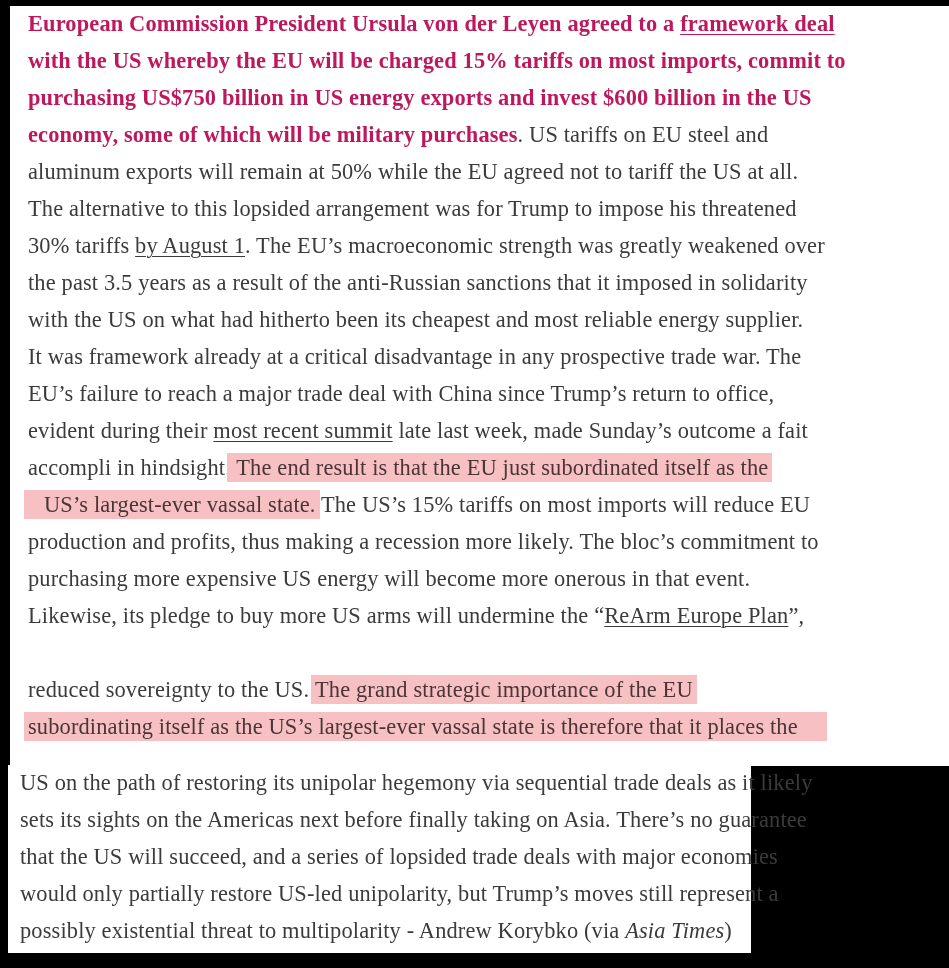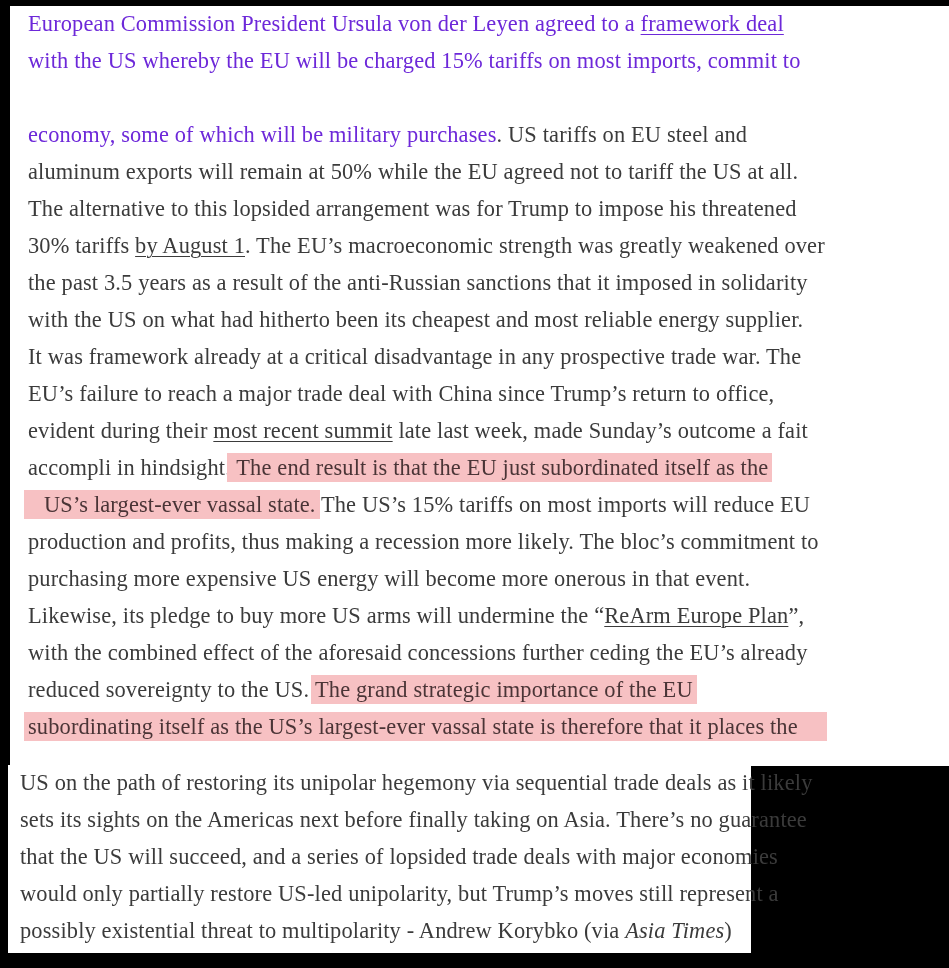--- a/index.html
+++ b/index.html
@@ -7,47 +7,47 @@
     width:949px; height:968px; background:#000; position:relative; overflow:hidden;
     font-family: "Liberation Serif", "DejaVu Serif", serif;
   }
   .panel { position:absolute; background:#fff; }
   #panel-top { left:10px; top:6px; width:939px; height:760px; }
   #panel-bottom { left:8px; top:765px; width:743px; height:188px; }
   .line {
     position:absolute; left:18px; white-space:nowrap;
     font-size:22.4px; line-height:30px; color:#3b3b3b; letter-spacing:0.15px;
   }
-  .b { font-weight:normal; color:#6d28d9; }
+  .b { font-weight:bold; color:#be185d; }
   .u { text-decoration:underline; text-underline-offset:3px; text-decoration-thickness:1px; }
   .hl { background:#f7c1c3; color:#4a3436; padding:2px 4px 2px 4px; margin:6px -4px; }
   .hl-start { padding-left:20px; margin-left:0; }
   i { font-style:italic; }
 </style>
 </head>
 <body>
 
 <div class="panel" id="panel-top">
   <div class="line" style="top:3px"><span class="b">European Commission President Ursula von der Leyen agreed to a </span><span class="b u">framework deal</span></div>
   <div class="line b" style="top:40px">with the US whereby the EU will be charged 15% tariffs on most imports, commit to</div>
+  <div class="line b" style="top:77px">purchasing US$750 billion in US energy exports and invest $600 billion in the US</div>
   <div class="line" style="top:114px"><span class="b">economy, some of which will be military purchases</span><span>. US tariffs on EU steel and</span></div>
   <div class="line" style="top:151px">aluminum exports will remain at 50% while the EU agreed not to tariff the US at all.</div>
   <div class="line" style="top:188px">The alternative to this lopsided arrangement was for Trump to impose his threatened</div>
   <div class="line" style="top:225px"><span>30% tariffs </span><span class="u">by August 1</span><span>. The EU’s macroeconomic strength was greatly weakened over</span></div>
   <div class="line" style="top:262px">the past 3.5 years as a result of the anti-Russian sanctions that it imposed in solidarity</div>
   <div class="line" style="top:299px">with the US on what had hitherto been its cheapest and most reliable energy supplier.</div>
   <div class="line" style="top:336px">It was framework already at a critical disadvantage in any prospective trade war. The</div>
   <div class="line" style="top:373px">EU’s failure to reach a major trade deal with China since Trump’s return to office,</div>
   <div class="line" style="top:410px"><span>evident during their </span><span class="u">most recent summit</span><span> late last week, made Sunday’s outcome a fait</span></div>
   <div class="line" style="top:447px"><span>accompli in hindsight.</span><span class="hl"> The end result is that the EU just subordinated itself as the </span></div>
   <div class="line" style="top:484px"><span class="hl hl-start" style="margin-left:-4px">US’s largest-ever vassal state.</span><span> The US’s 15% tariffs on most imports will reduce EU</span></div>
   <div class="line" style="top:521px">production and profits, thus making a recession more likely. The bloc’s commitment to</div>
   <div class="line" style="top:558px">purchasing more expensive US energy will become more onerous in that event.</div>
   <div class="line" style="top:595px"><span>Likewise, its pledge to buy more US arms will undermine the “</span><span class="u">ReArm Europe Plan</span><span>”,</span></div>
-  <div class="line" style="top:632px">with the combined effect of the aforesaid concessions further ceding the EU’s already</div>
   <div class="line" style="top:669px"><span>reduced sovereignty to the US. </span><span class="hl" style="">The grand strategic importance of the EU</span></div>
   <div class="line" style="top:706px"><span class="hl" style="margin-left:-4px;padding-right:29px">subordinating itself as the US’s largest-ever vassal state is therefore that it places the</span></div>
 </div>
 
 <div class="panel" id="panel-bottom">
   <div class="line" style="left:12px; top:3px">US on the path of restoring its unipolar hegemony via sequential trade deals as it likely</div>
   <div class="line" style="left:12px; top:40px">sets its sights on the Americas next before finally taking on Asia. There’s no guarantee</div>
   <div class="line" style="left:12px; top:77px">that the US will succeed, and a series of lopsided trade deals with major economies</div>
   <div class="line" style="left:12px; top:114px">would only partially restore US-led unipolarity, but Trump’s moves still represent a</div>
   <div class="line" style="left:12px; top:151px"><span>possibly existential threat to multipolarity - Andrew Korybko (via </span><i>Asia Times</i><span>)</span></div>

